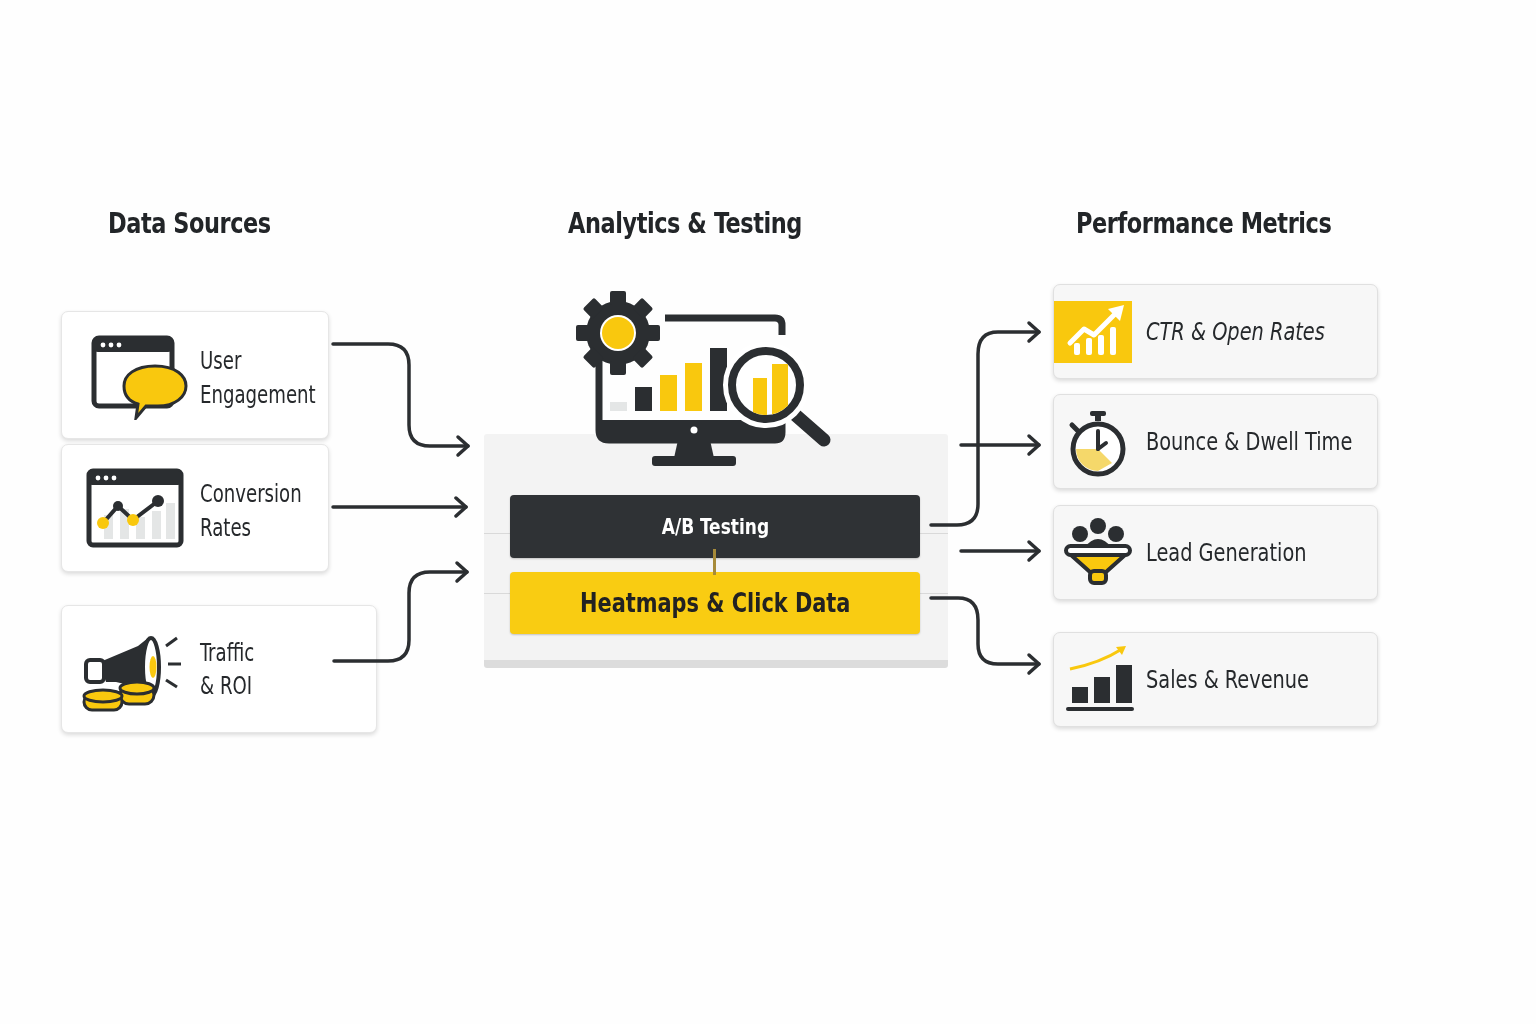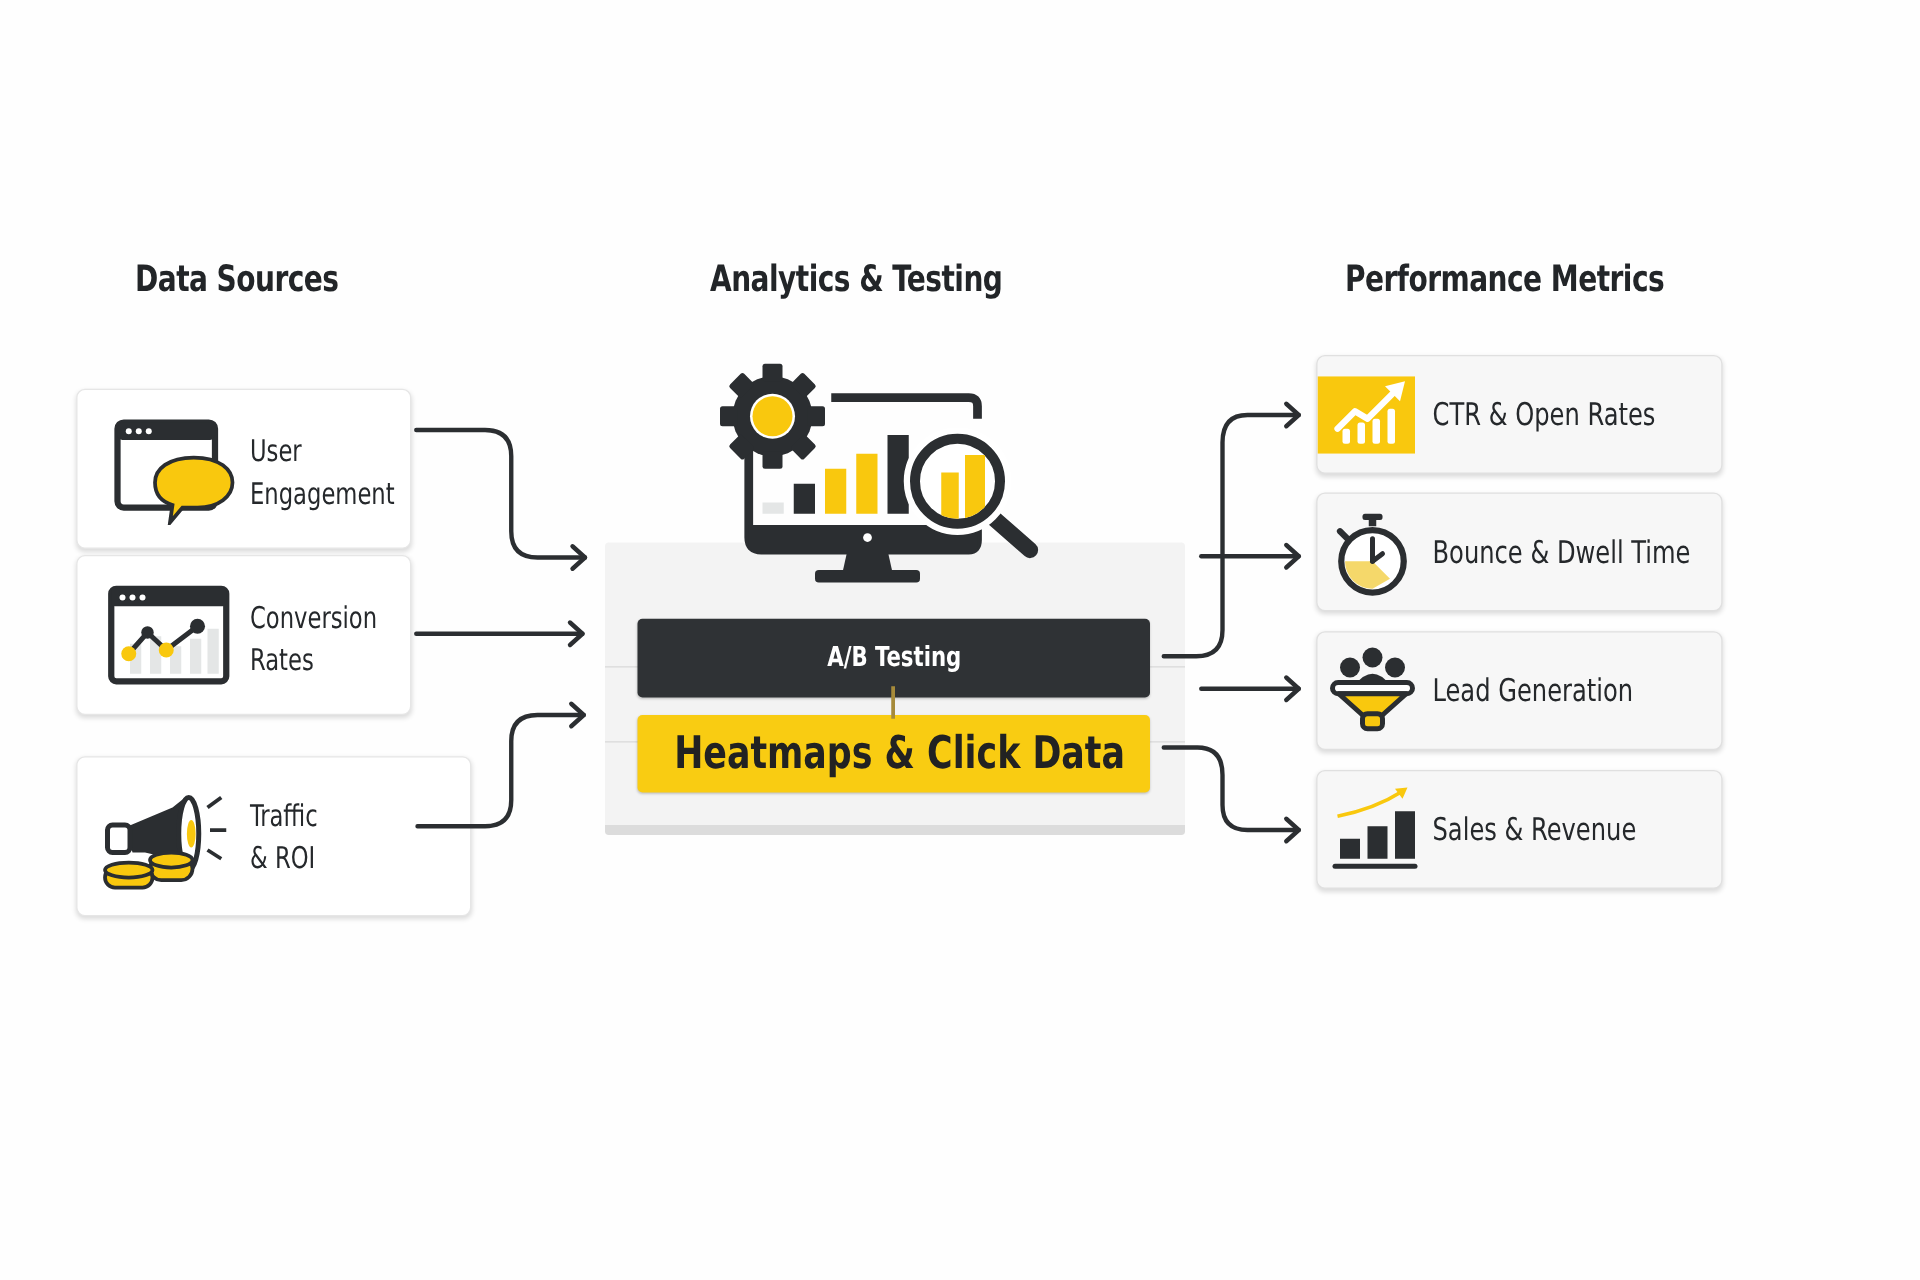--- a/index.html
+++ b/index.html
@@ -17,21 +17,21 @@
   .metric-icon{position:absolute;left:6px;top:10px;width:76px;height:72px;}
   .metric-label{position:absolute;left:92px;top:0;height:93px;line-height:93px;font-size:25px;
        white-space:nowrap;transform:scaleX(0.86);transform-origin:left center;color:#25282b;}
   .panel{position:absolute;left:484px;top:434px;width:464px;height:226px;background:#f3f3f3;
        border-bottom:8px solid #dcdcdc;border-radius:3px;}
   .panel-line{position:absolute;left:484px;width:464px;height:1px;background:#d9d9d9;}
   .bar{position:absolute;left:510px;width:410px;border-radius:4px;text-align:center;font-weight:bold;
        box-shadow:0 1px 2px rgba(0,0,0,0.2);}
   .bar span{display:inline-block;transform:scaleX(0.86);white-space:nowrap;}
   .bar-ab{top:495px;height:63px;line-height:63px;background:#2f3235;color:#fff;font-size:22px;}
-  .bar-heat{top:572px;height:62px;line-height:62px;background:#f9cc12;color:#222;font-size:36px;}
+  .bar-heat{top:572px;height:62px;line-height:62px;background:#f9cc12;color:#222;font-size:27px;}
   .link-tick{position:absolute;left:713px;top:549px;width:3px;height:26px;background:#a68a3a;}
   svg.connectors{position:absolute;left:0;top:0;}
 </style>
 </head>
 <body>
 
 <div class="heading" style="left:108px;">Data Sources</div>
 <div class="heading" style="left:568px;">Analytics &amp; Testing</div>
 <div class="heading" style="left:1076px;">Performance Metrics</div>
 
@@ -134,21 +134,21 @@
   <g clip-path="url(#lens)">
     <rect x="183" y="88" width="14" height="40" fill="#f9c80e"></rect>
     <rect x="202" y="74" width="16" height="54" fill="#f9c80e"></rect>
   </g>
 </svg>
 
 <div class="bar bar-ab"><span>A/B Testing</span></div>
 <div class="bar bar-heat"><span>Heatmaps &amp; Click Data</span></div>
 <div class="link-tick"></div>
 
-<div class="card metric-card" style="top:284px;">
+<div class="card metric-card" style="top:284px;font-style:italic;">
   <svg class="metric-icon" style="left:0;top:16px;width:78px;height:62px;" viewBox="0 0 78 62">
     <rect x="0" y="0" width="78" height="62" fill="#f9c80e"></rect>
     <g fill="#fff">
       <rect x="20" y="42" width="6" height="12" rx="2"></rect>
       <rect x="32" y="37" width="6" height="17" rx="2"></rect>
       <rect x="44" y="34" width="6" height="20" rx="2"></rect>
       <rect x="56" y="26" width="6" height="28" rx="2"></rect>
     </g>
     <polyline points="16,42 30,28 40,34 62,12" fill="none" stroke="#fff" stroke-width="5" stroke-linecap="round" stroke-linejoin="round"></polyline>
     <polygon points="54,8 70,4 66,20" fill="#fff"></polygon>
@@ -176,21 +176,21 @@
     <circle cx="20" cy="18" r="8" fill="#2b2e31"></circle>
     <circle cx="56" cy="18" r="8" fill="#2b2e31"></circle>
     <path d="M24 32 Q38 14 52 32 Z" fill="#2b2e31"></path>
     <rect x="6" y="30" width="64" height="9" rx="4.5" fill="#fff" stroke="#2b2e31" stroke-width="4"></rect>
     <path d="M11 39 L65 39 L46 56 L30 56 Z" fill="#f9c80e" stroke="#2b2e31" stroke-width="4" stroke-linejoin="round"></path>
     <rect x="30" y="55" width="16" height="12" rx="4" fill="#f9c80e" stroke="#2b2e31" stroke-width="4"></rect>
   </svg>
   <div class="metric-label">Lead Generation</div>
 </div>
 
-<div class="card metric-card" style="top:616px;text-align:right;">
+<div class="card metric-card" style="top:632px;text-align:right;">
   <svg class="metric-icon" viewBox="0 0 76 72">
     <path d="M10 26 Q40 20 62 6" fill="none" stroke="#f9c80e" stroke-width="3"></path>
     <polygon points="56,4 66,3 62,12" fill="#f9c80e"></polygon>
     <rect x="12" y="44" width="16" height="16" fill="#2b2e31"></rect>
     <rect x="34" y="34" width="16" height="26" fill="#2b2e31"></rect>
     <rect x="56" y="22" width="16" height="38" fill="#2b2e31"></rect>
     <rect x="6" y="64" width="68" height="4" rx="2" fill="#2b2e31"></rect>
   </svg>
   <div class="metric-label">Sales &amp; Revenue</div>
 </div>

